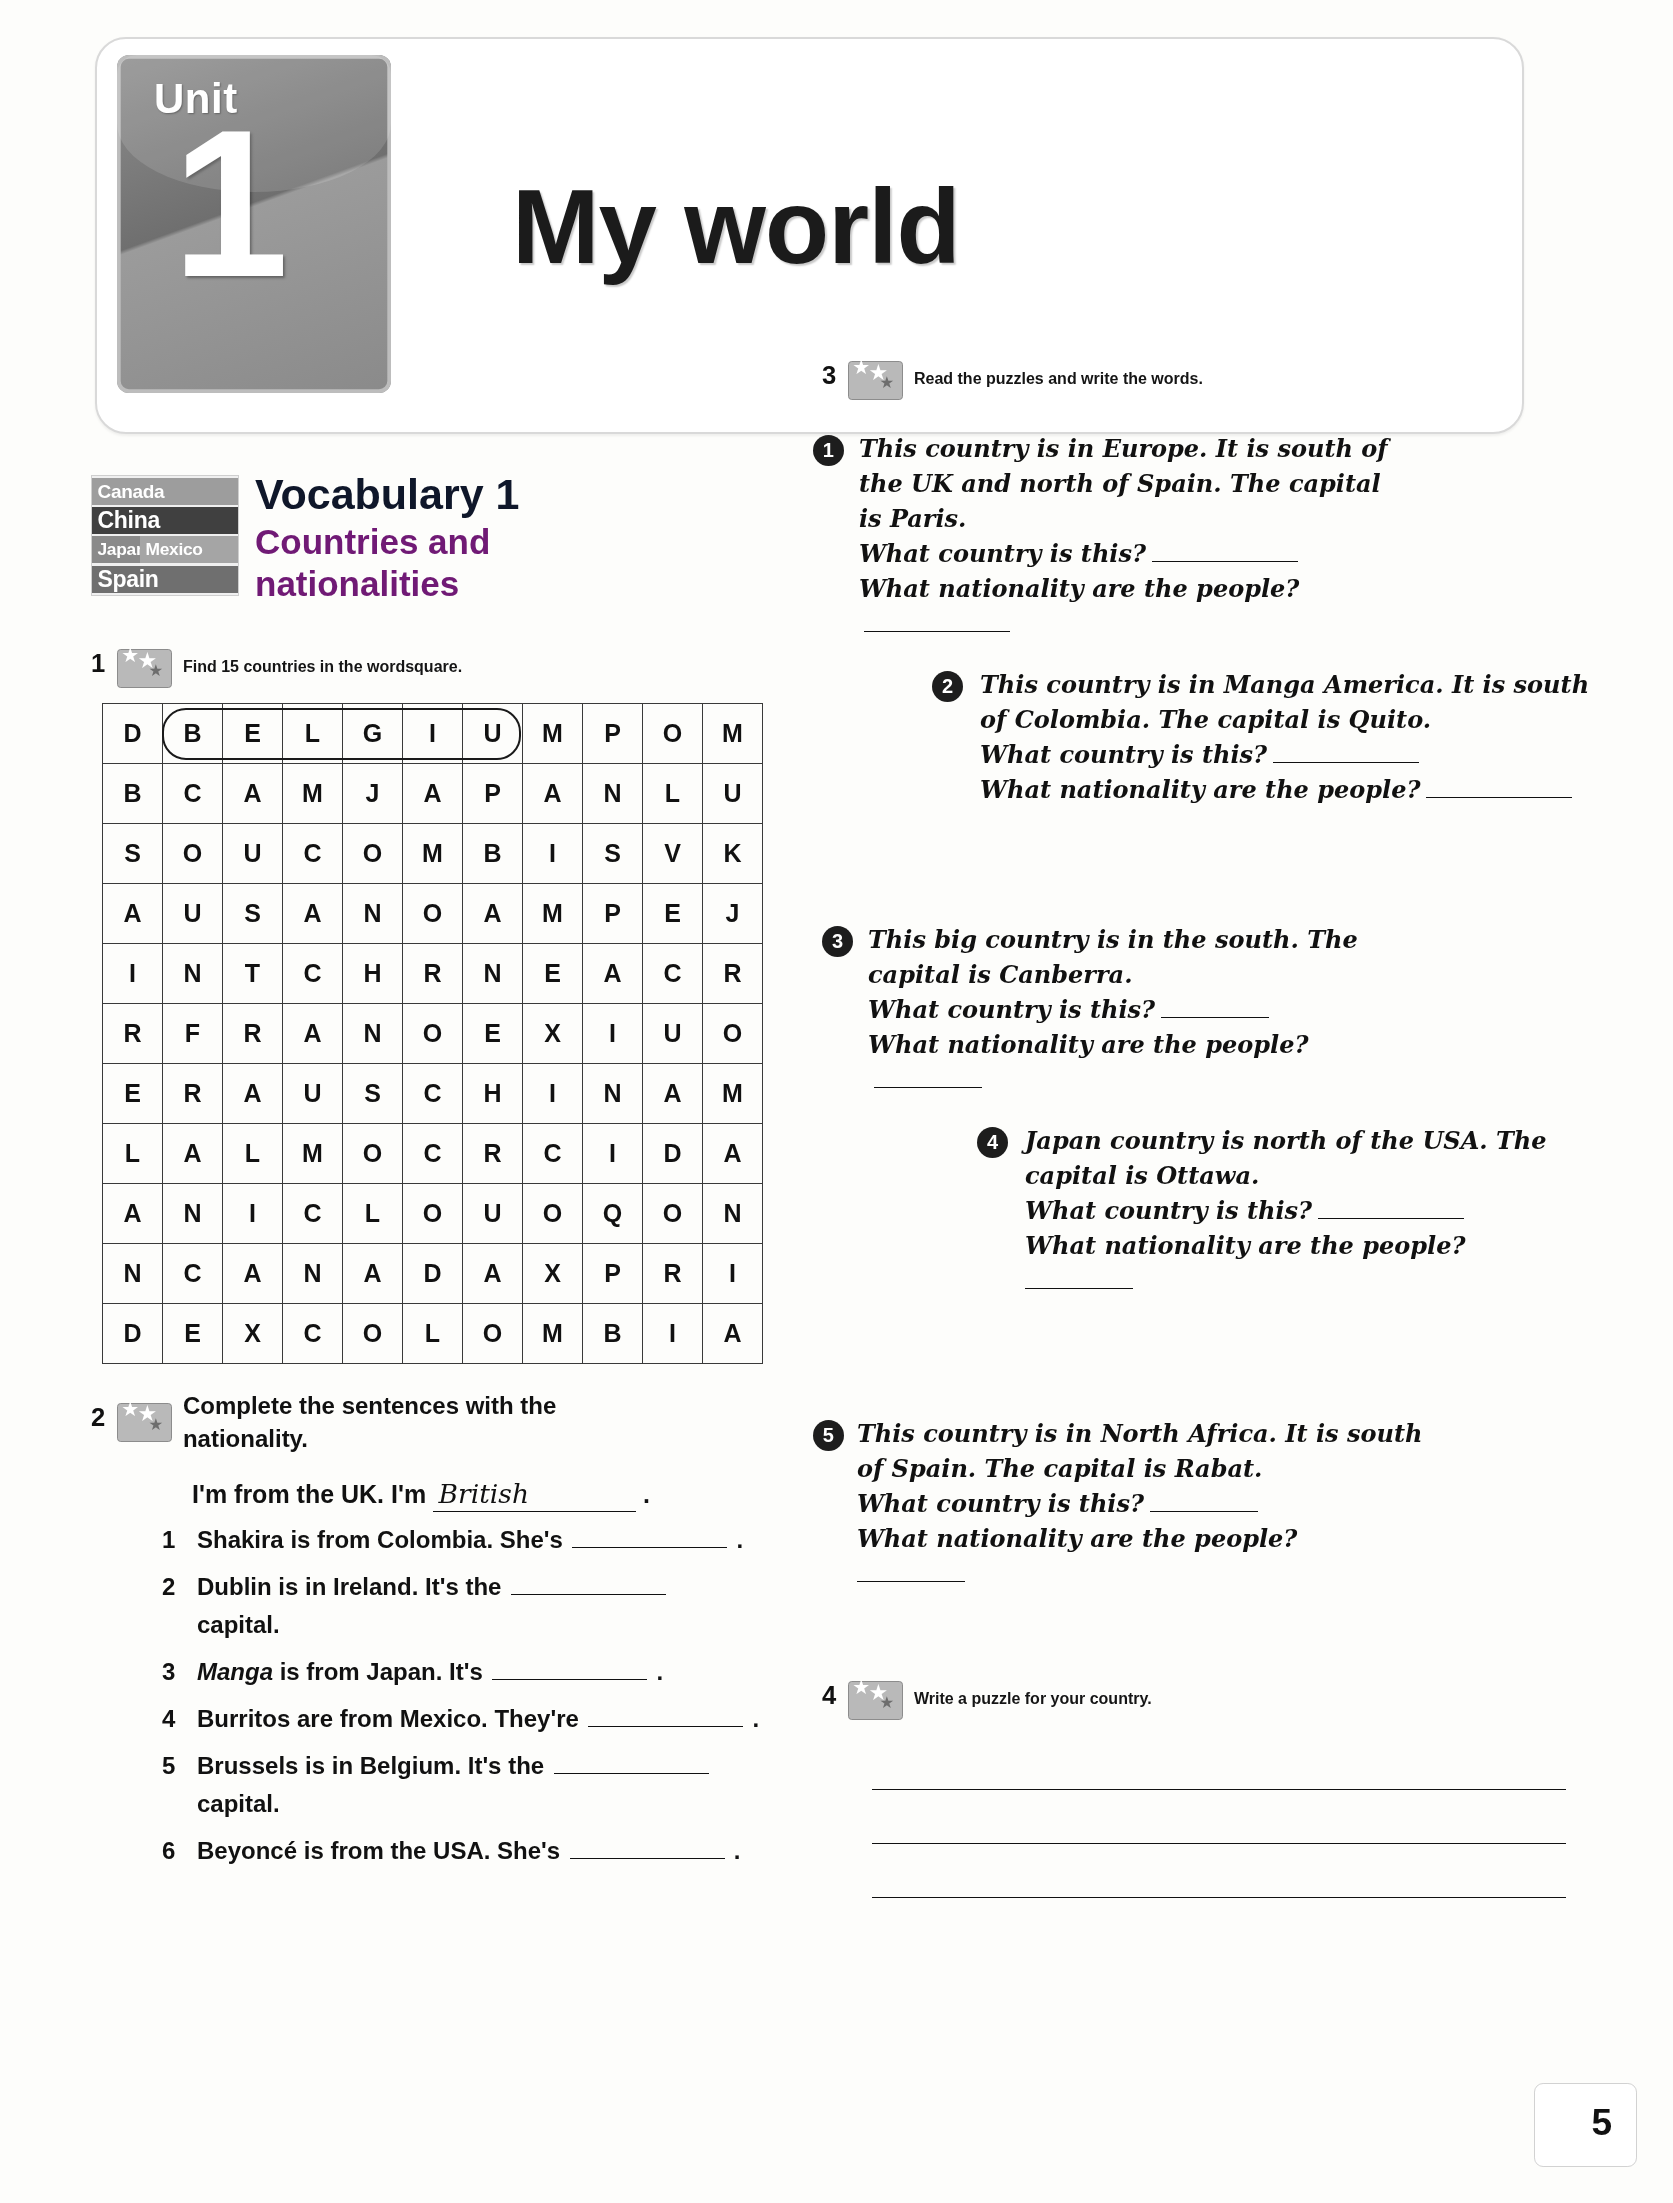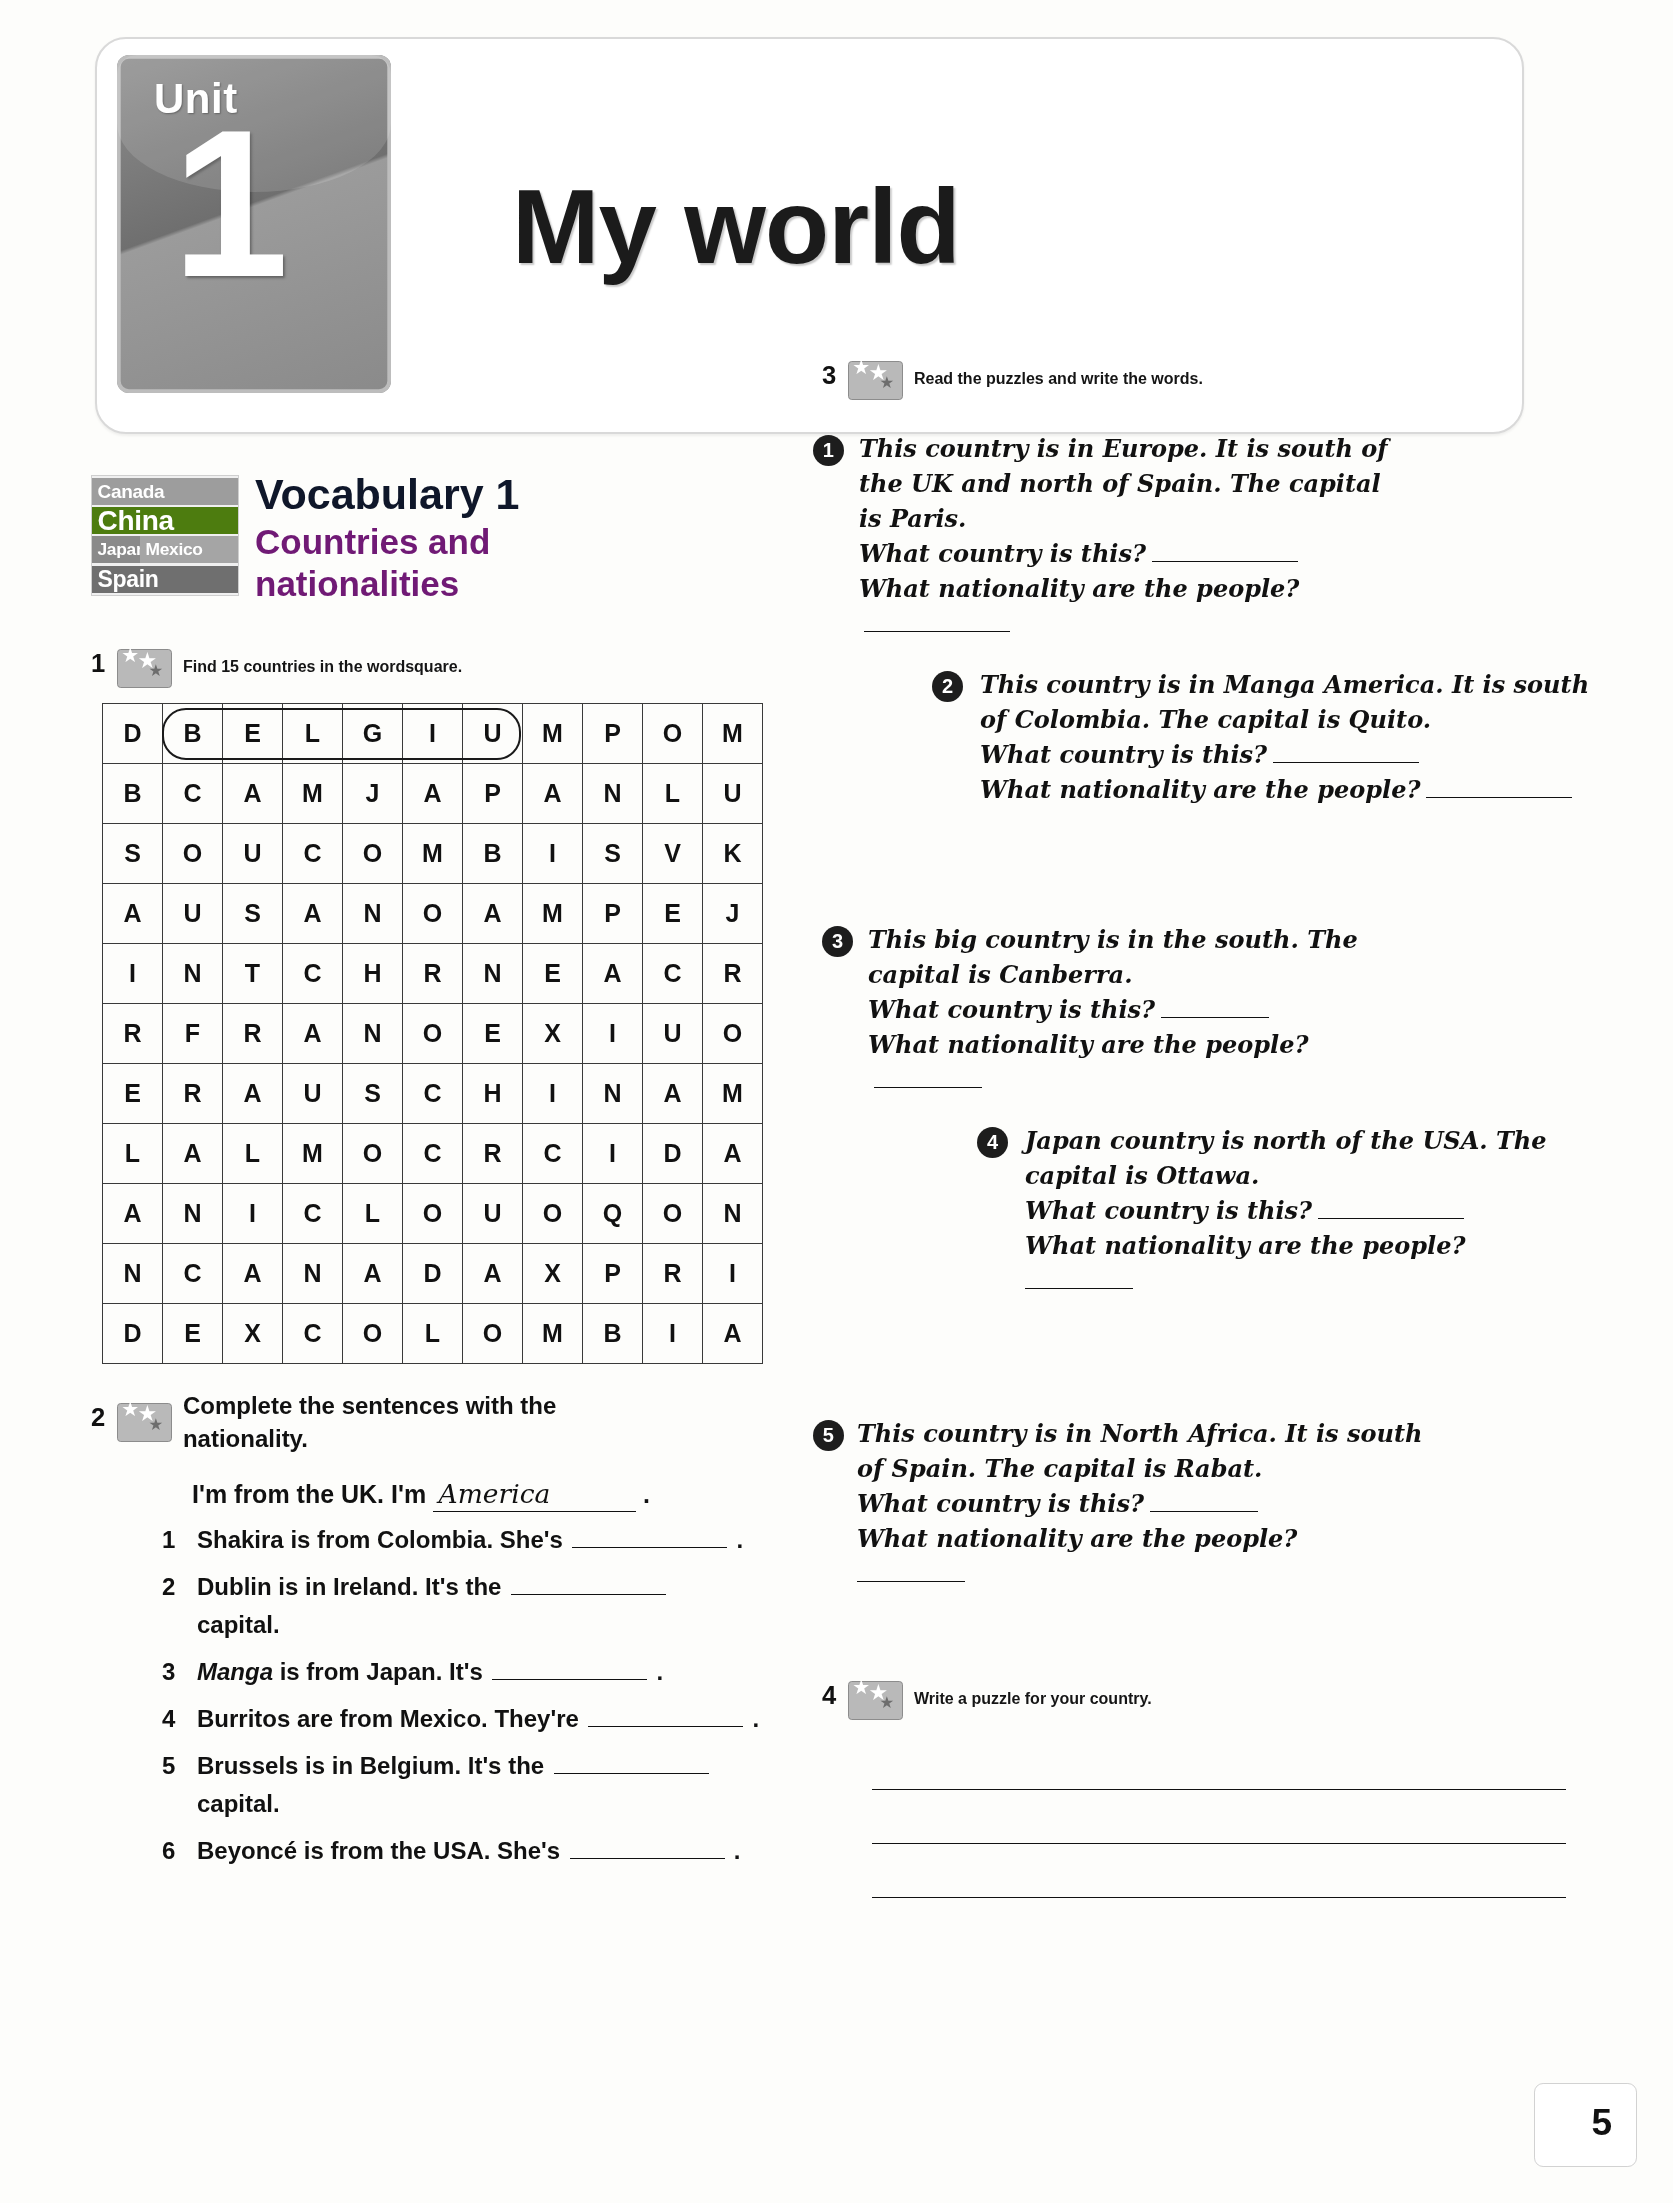--- a/index.html
+++ b/index.html
@@ -119,21 +119,21 @@
     color: #fff;
     font-weight: bold;
     font-size: 19px;
     line-height: 27.4px;
     text-align: left;
     padding-left: 5.5px;
     box-sizing: border-box;
     letter-spacing: -0.3px;
   }
   .vocab-icon .w1 { top: 1.8px;   background: #9d9d9d; }
-  .vocab-icon .w2 { top: 31px;  background: #4d7c0f; font-size: 28px; }
+  .vocab-icon .w2 { top: 31px;  background: #404040; font-size: 23px; }
   .vocab-icon .w3 { top: 60px;  background: #8a8a8a; font-size: 17.4px;}
   .vocab-icon .w3b{ top: 60px;  left: 48px; width: 99px; background: #a5a5a5; font-size: 17.4px; }
   .vocab-icon .w4 { top: 90px;  background: #6f6f6f; font-size: 23px; }
 
   .vocab-title {
     position: absolute;
     left: 164px;
     top: -5.5px;
     font-size: 43px;
     font-weight: bold;
@@ -545,21 +545,21 @@
     <div class="ex2-head">
       <span class="ex-num">2</span>
       <span class="star-box">
         <span class="s s1">★</span><span class="s s2">★</span><span class="s s3">★</span>
       </span>
       <span class="ex2-text">Complete the sentences with the nationality.</span>
     </div>
 
     <div class="ex2-example">
       <span>I'm from the UK. I'm</span>
-      <span class="hand">America</span>
+      <span class="hand">British</span>
       <span>.</span>
     </div>
 
     <ul class="ex2-list">
       <li>
         <span class="n">1</span>
         <span>Shakira is from Colombia. She's</span>
         <span class="blank"></span>
         <span>.</span>
       </li>

